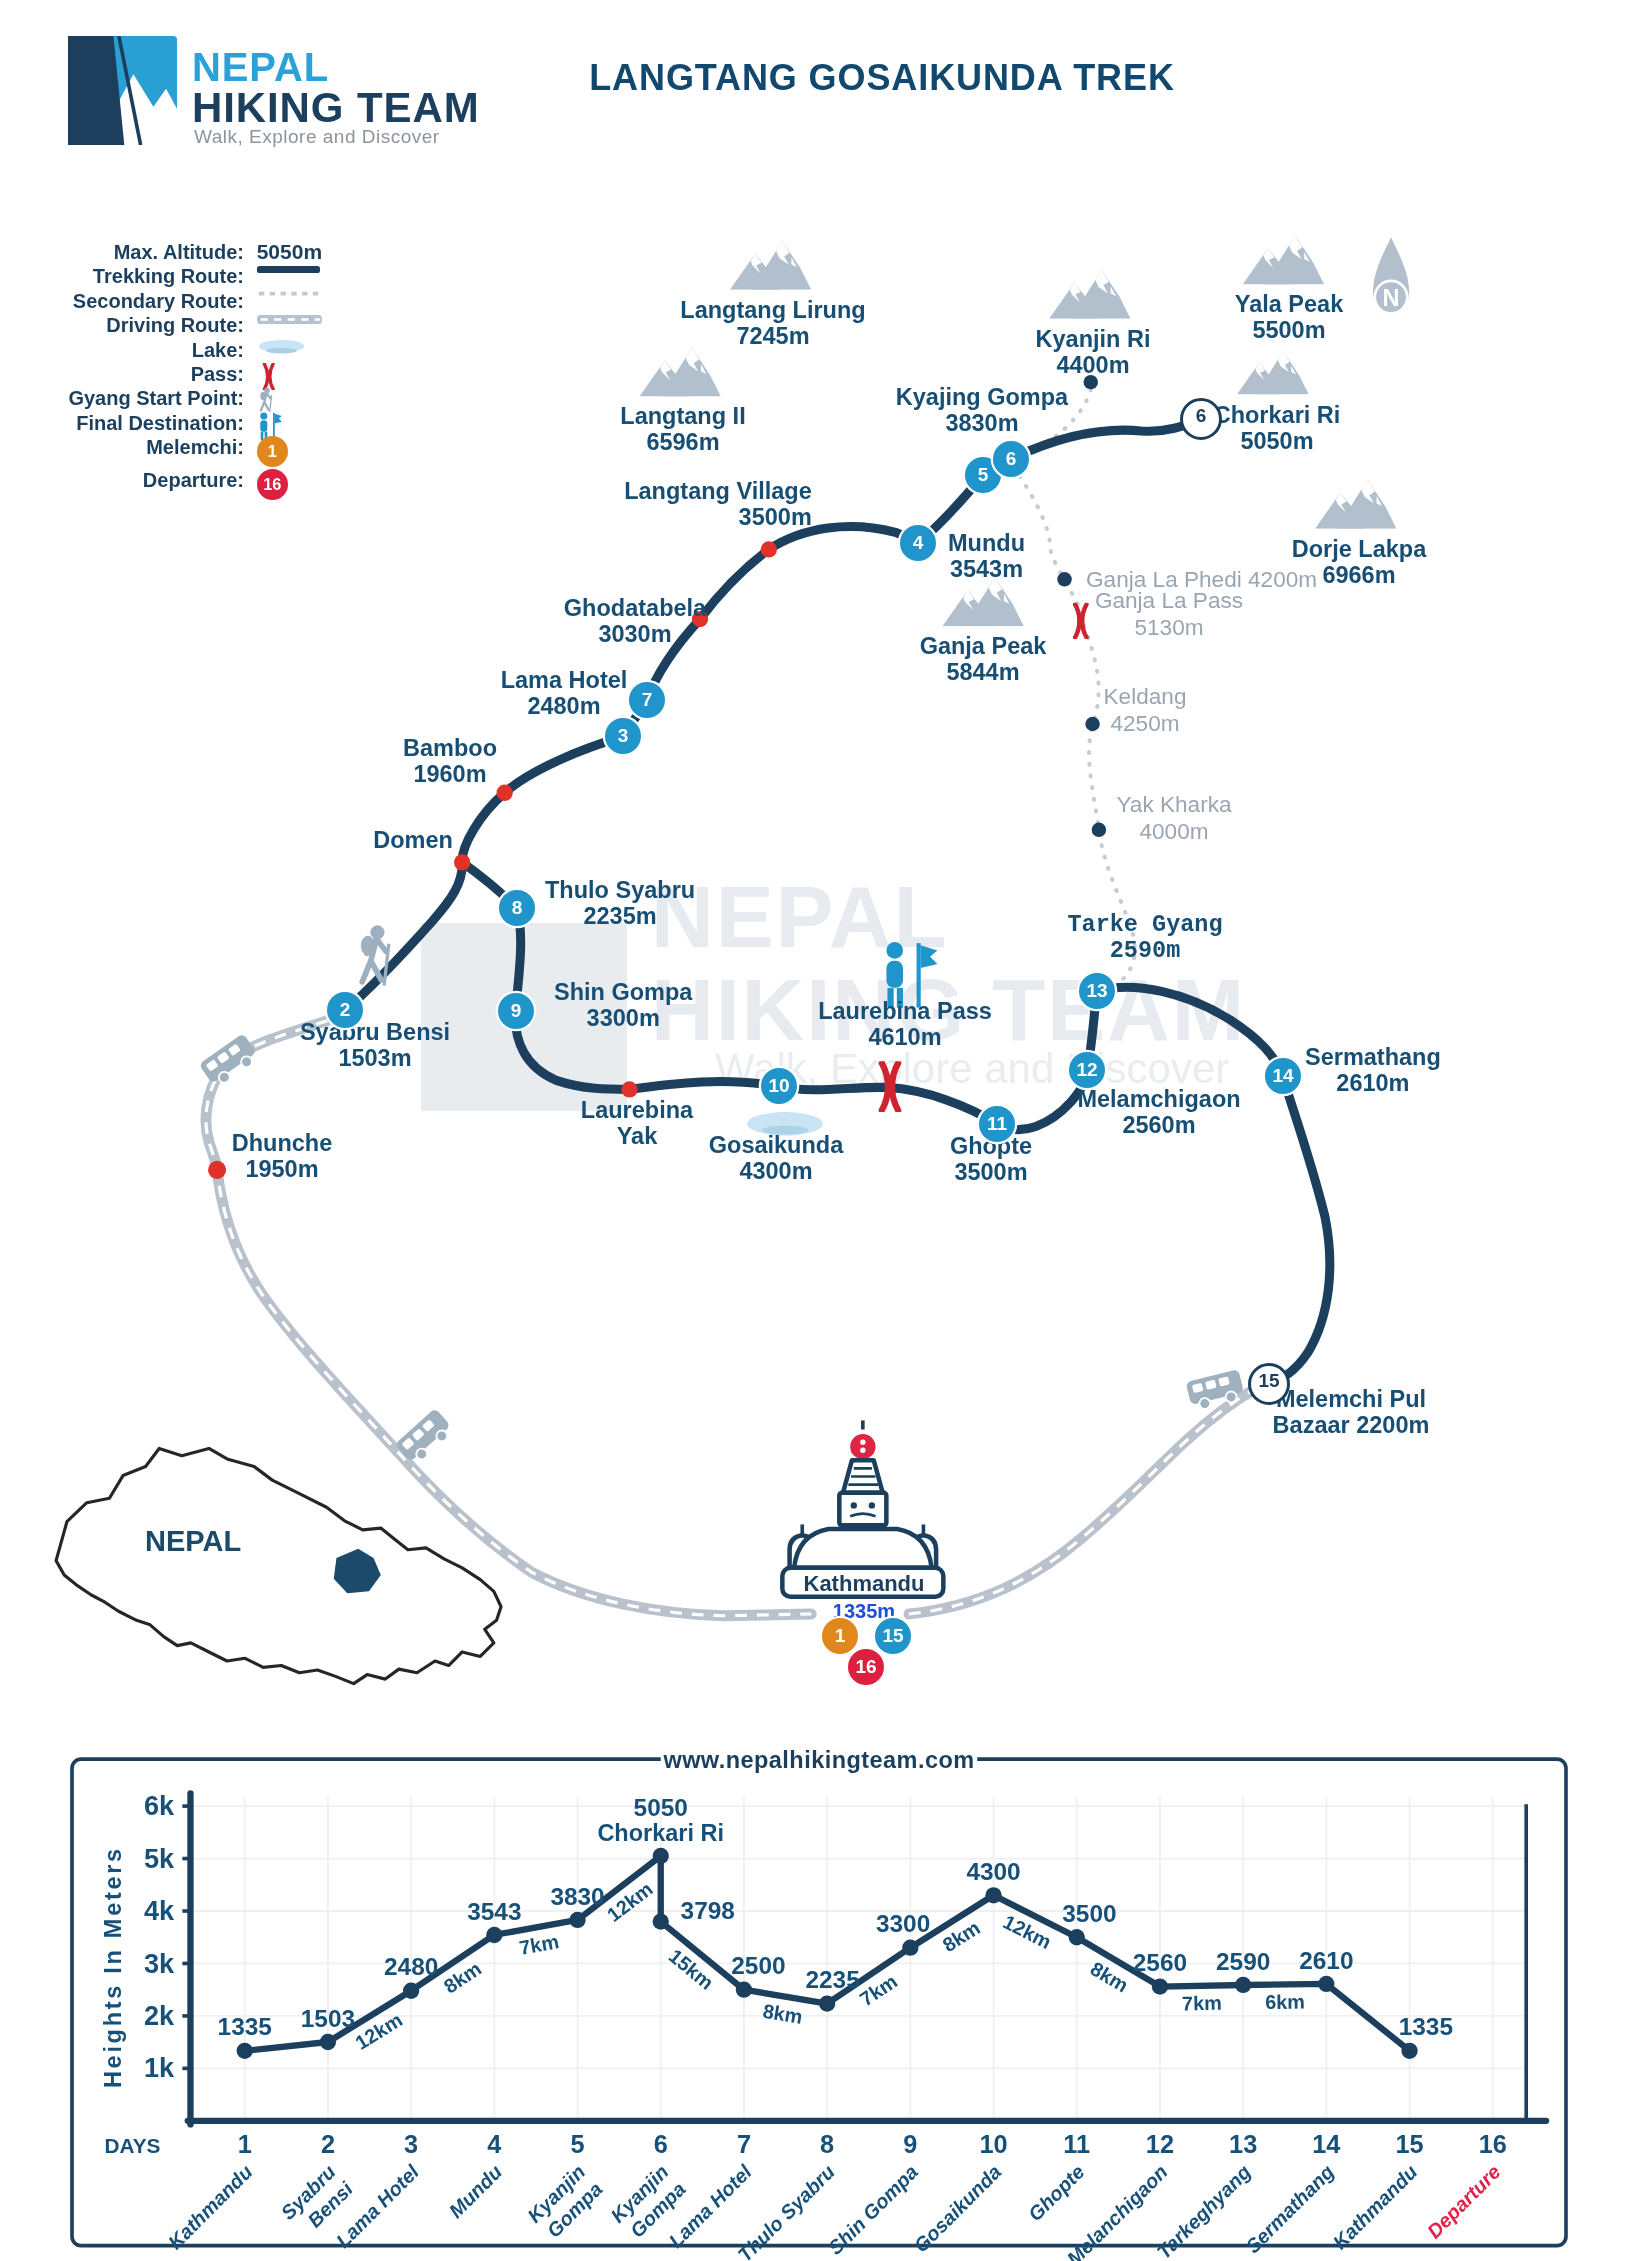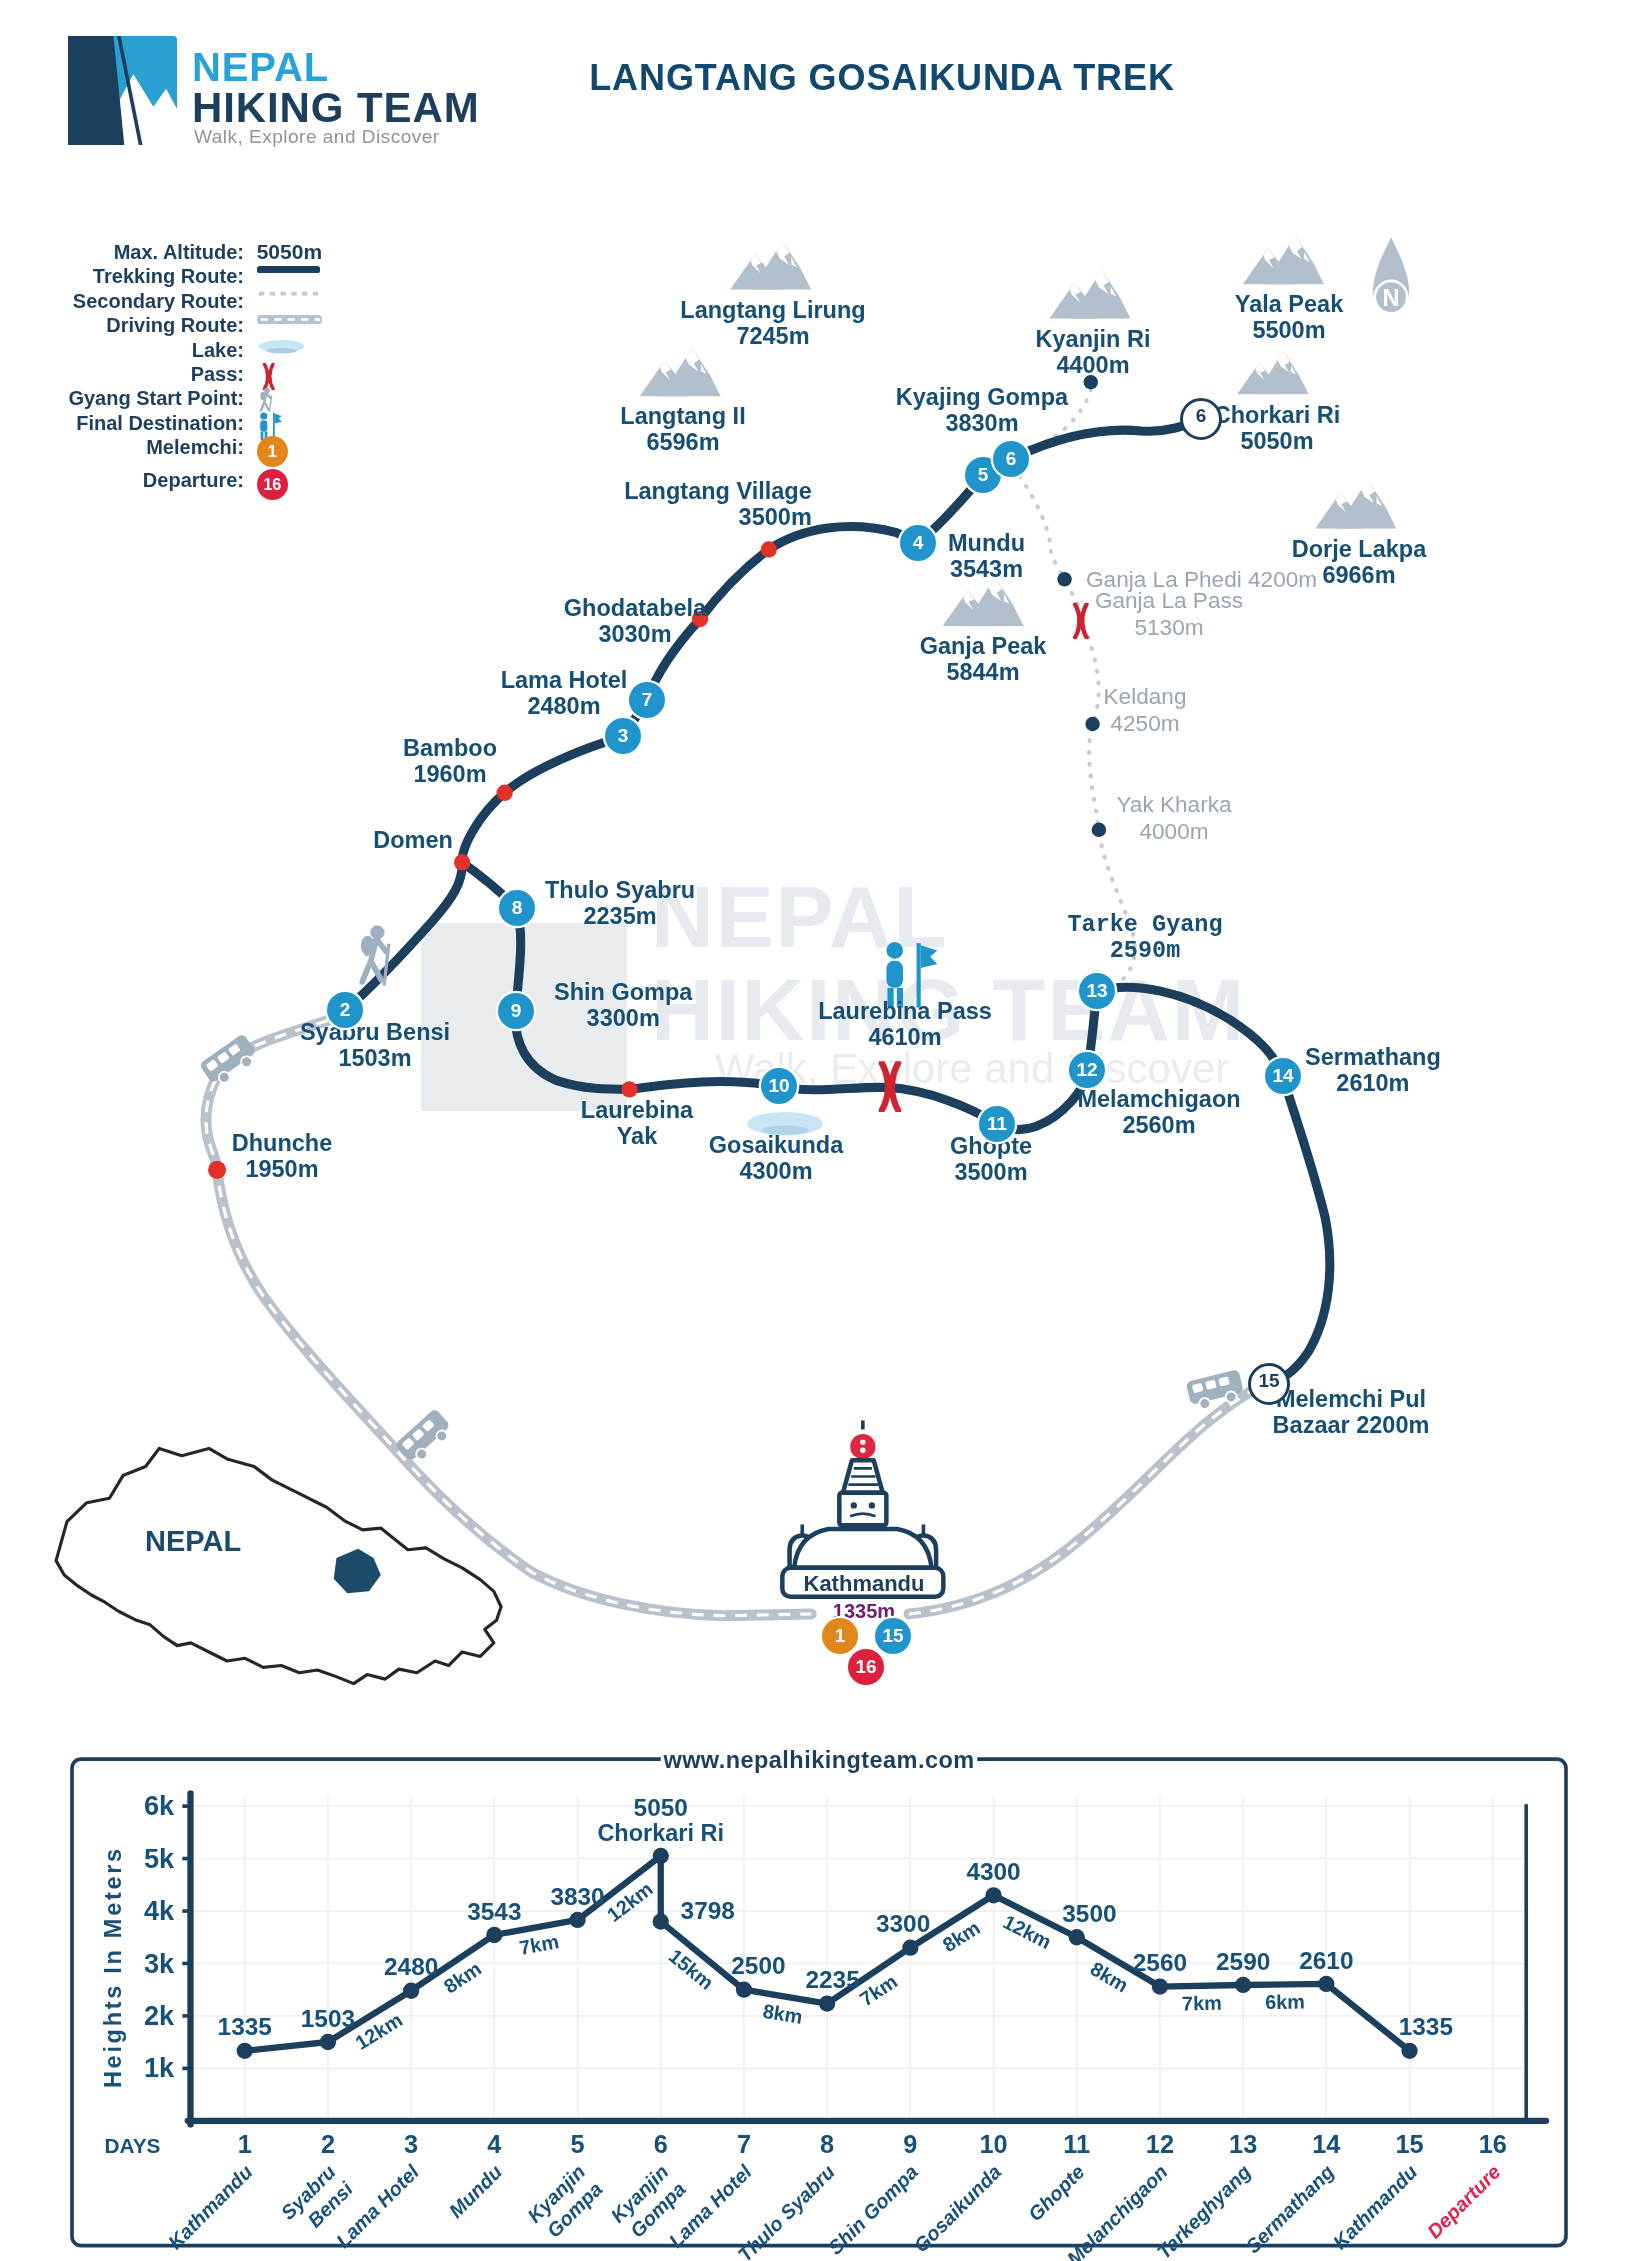--- a/index.html
+++ b/index.html
@@ -29,21 +29,21 @@
   .wp.open{background:#fff;color:#1c3f5e;border:3.6px solid #1c3f5e;line-height:30px;box-shadow:none;}
   .wp.orange{background:#e2871c;}
   .wp.red{background:#dd2040;}
   
   .wmtxt{color:#e7eaee;font:800 87px/87px "Liberation Sans",sans-serif;letter-spacing:1.8px;white-space:nowrap;}
   .wmtag{color:#eaedf0;font:400 42px/42px "Liberation Sans",sans-serif;white-space:nowrap;}
   .wmsq{background:#e9ecef;}
   svg text{font-family:"Liberation Sans",sans-serif;}
   .inset-label{color:#1c4a6b;font:800 29px/29px "Liberation Sans",sans-serif;}
   .ktm-name{color:#1c3f5e;font:700 22px/23.5px "Liberation Sans",sans-serif;}
-  .ktm-ele{color:#701a75;font:700 20px/22px "Liberation Sans",sans-serif;}
+  .ktm-ele{color:#1d4ed8;font:700 20px/22px "Liberation Sans",sans-serif;}
 </style>
 </head>
 <body>
 
 <div id="canvas">
 
   <div class="abs wmsq" style="left:421px;top:923px;width:206px;height:188px;"></div>
   <div class="abs wmtxt" style="left:651px;top:873px;">NEPAL</div>
   <div class="abs wmtxt" style="left:651px;top:966px;">HIKING TEAM</div>
   <div class="abs wmtag" style="left:715px;top:1048px;">Walk, Explore and Discover</div>

